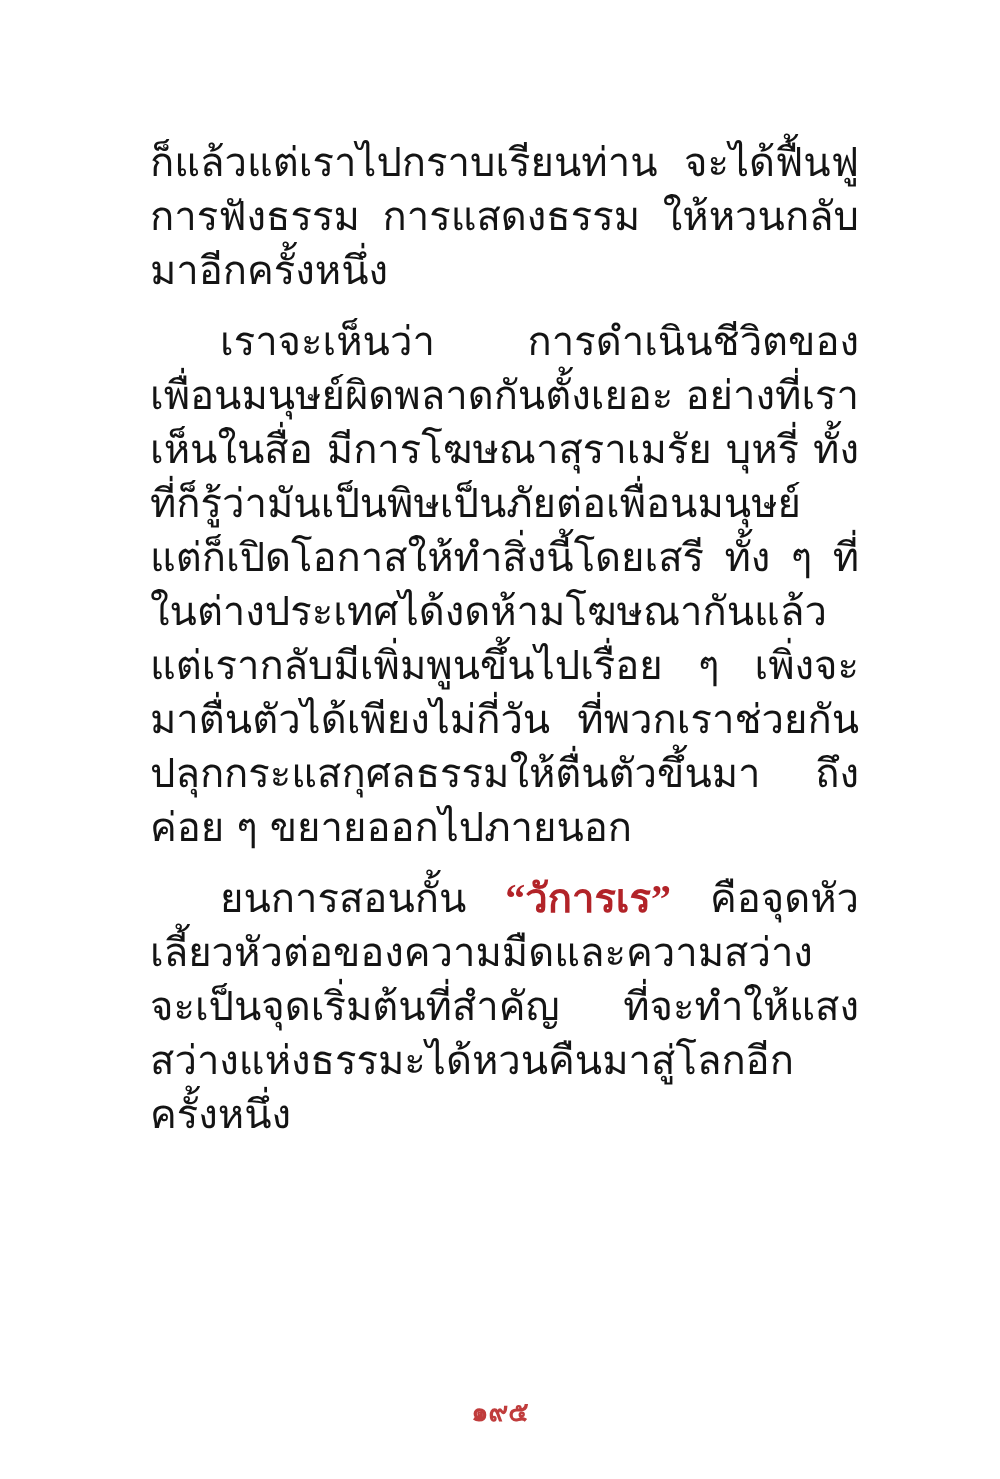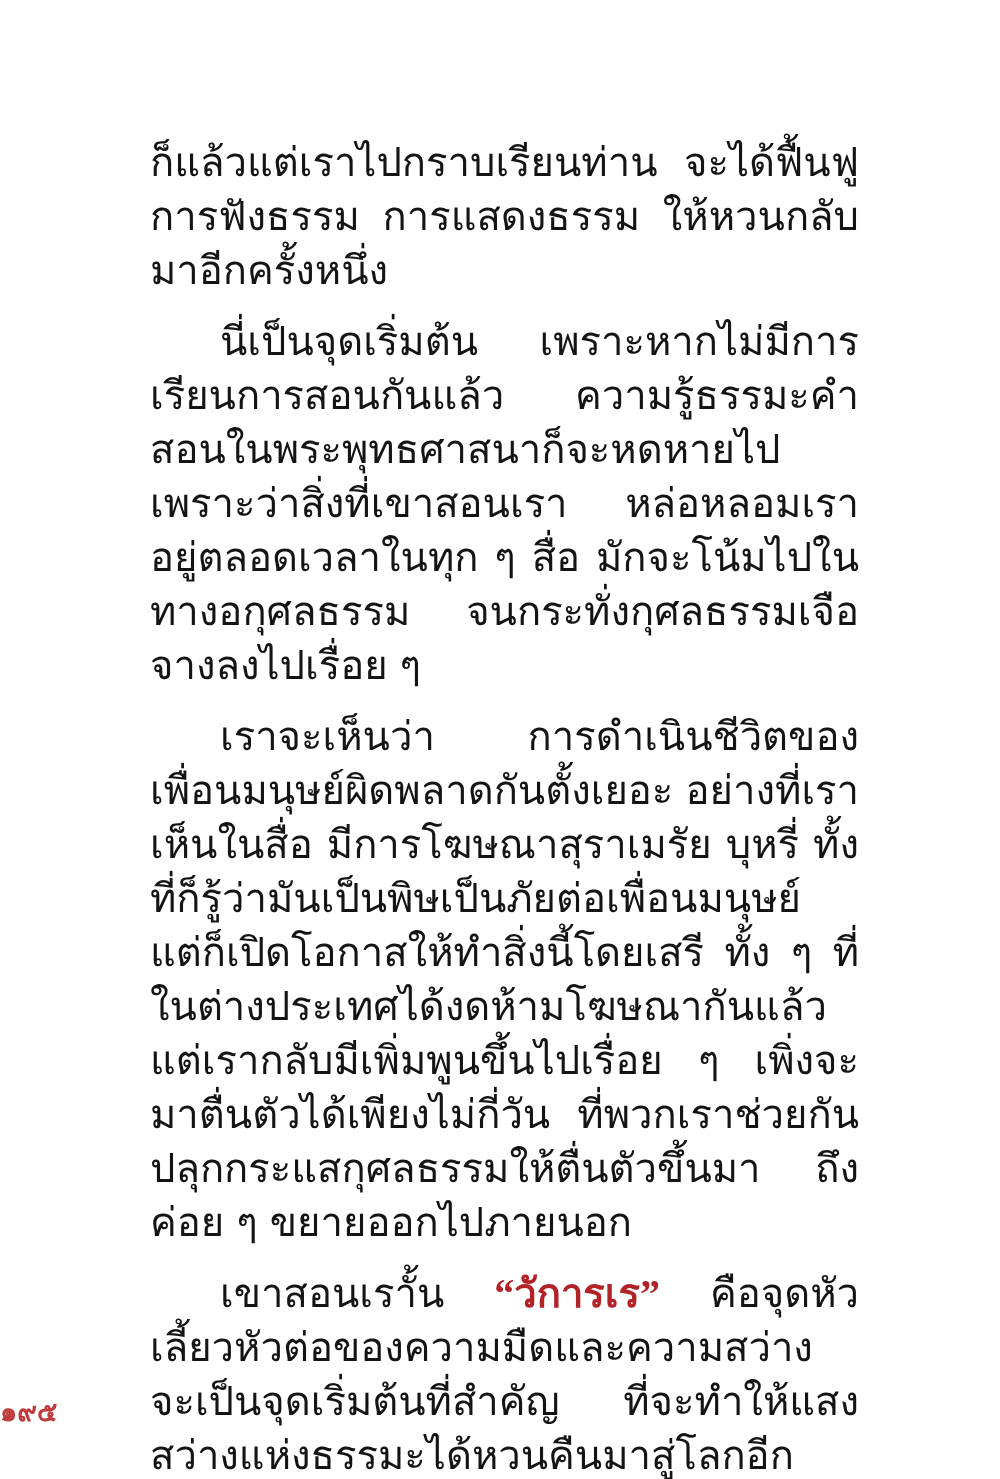--- a/index.html
+++ b/index.html
@@ -38,32 +38,31 @@
     color: var(--accent-red, #b22328);
   }
   .bold {
     font-weight: bold;
   }
   .page-number {
     position: absolute;
     left: 0;
     right: 0;
     bottom: 52px;
-    text-align: left;
+    text-align: center;
     font-size: 27px;
     line-height: 30px;
     font-weight: bold;
     color: var(--page-number-red, #c03c3c);
   }
 </style>
 </head>
 <body>
 
 <div class="page">
   <div class="text-block">
     <p class="para no-indent">ก็แล้วแต่เราไปกราบเรียนท่าน จะได้ฟื้นฟูการฟังธรรม การแสดงธรรม ให้หวนกลับมาอีกครั้งหนึ่ง</p>
-    <p class="para">นี่เป็นจุดเริ่มต้น เพราะหากไม่มีการเรียนการสอนกันแล้ว ความรู้ธรรมะคำสอนในพระพุทธศาสนาก็จะหดหายไป เพราะว่าสิ่งที่เขาสอนเรา หล่อหลอมเราอยู่ตลอดเวลาในทุก ๆ สื่อ มักจะโน้มไปในทางอกุศลธรรม จนกระทั่งกุศลธรรมเจือจางลงไปเรื่อย ๆ</p>
     <p class="para">เราจะเห็นว่า การดำเนินชีวิตของเพื่อนมนุษย์ผิดพลาดกันตั้งเยอะ อย่างที่เราเห็นในสื่อ มีการโฆษณาสุราเมรัย บุหรี่ ทั้งที่ก็รู้ว่ามันเป็นพิษเป็นภัยต่อเพื่อนมนุษย์ แต่ก็เปิดโอกาสให้ทำสิ่งนี้โดยเสรี ทั้ง ๆ ที่ในต่างประเทศได้งดห้ามโฆษณากันแล้ว แต่เรากลับมีเพิ่มพูนขึ้นไปเรื่อย ๆ เพิ่งจะมาตื่นตัวได้เพียงไม่กี่วัน ที่พวกเราช่วยกันปลุกกระแสกุศลธรรมให้ตื่นตัวขึ้นมา ถึงค่อย ๆ ขยายออกไปภายนอก</p>
-    <p class="para"><span>เขาสอนเราั้น </span><span class="red bold">“วัการเร”</span><span> คือจุดหัวเลี้ยวหัวต่อของความมืดและความสว่าง จะเป็นจุดเริ่มต้นที่สำคัญ ที่จะทำให้แสงสว่างแห่งธรรมะได้หวนคืนมาสู่โลกอีกครั้งหนึ่ง</span></p>
+    <p class="para"><span>ยนการสอนกั้น </span><span class="red bold">“วัการเร”</span><span> คือจุดหัวเลี้ยวหัวต่อของความมืดและความสว่าง จะเป็นจุดเริ่มต้นที่สำคัญ ที่จะทำให้แสงสว่างแห่งธรรมะได้หวนคืนมาสู่โลกอีกครั้งหนึ่ง</span></p>
 
   </div>
   <div class="page-number">๑๙๕</div>
 </div>
 
 </body></html>

